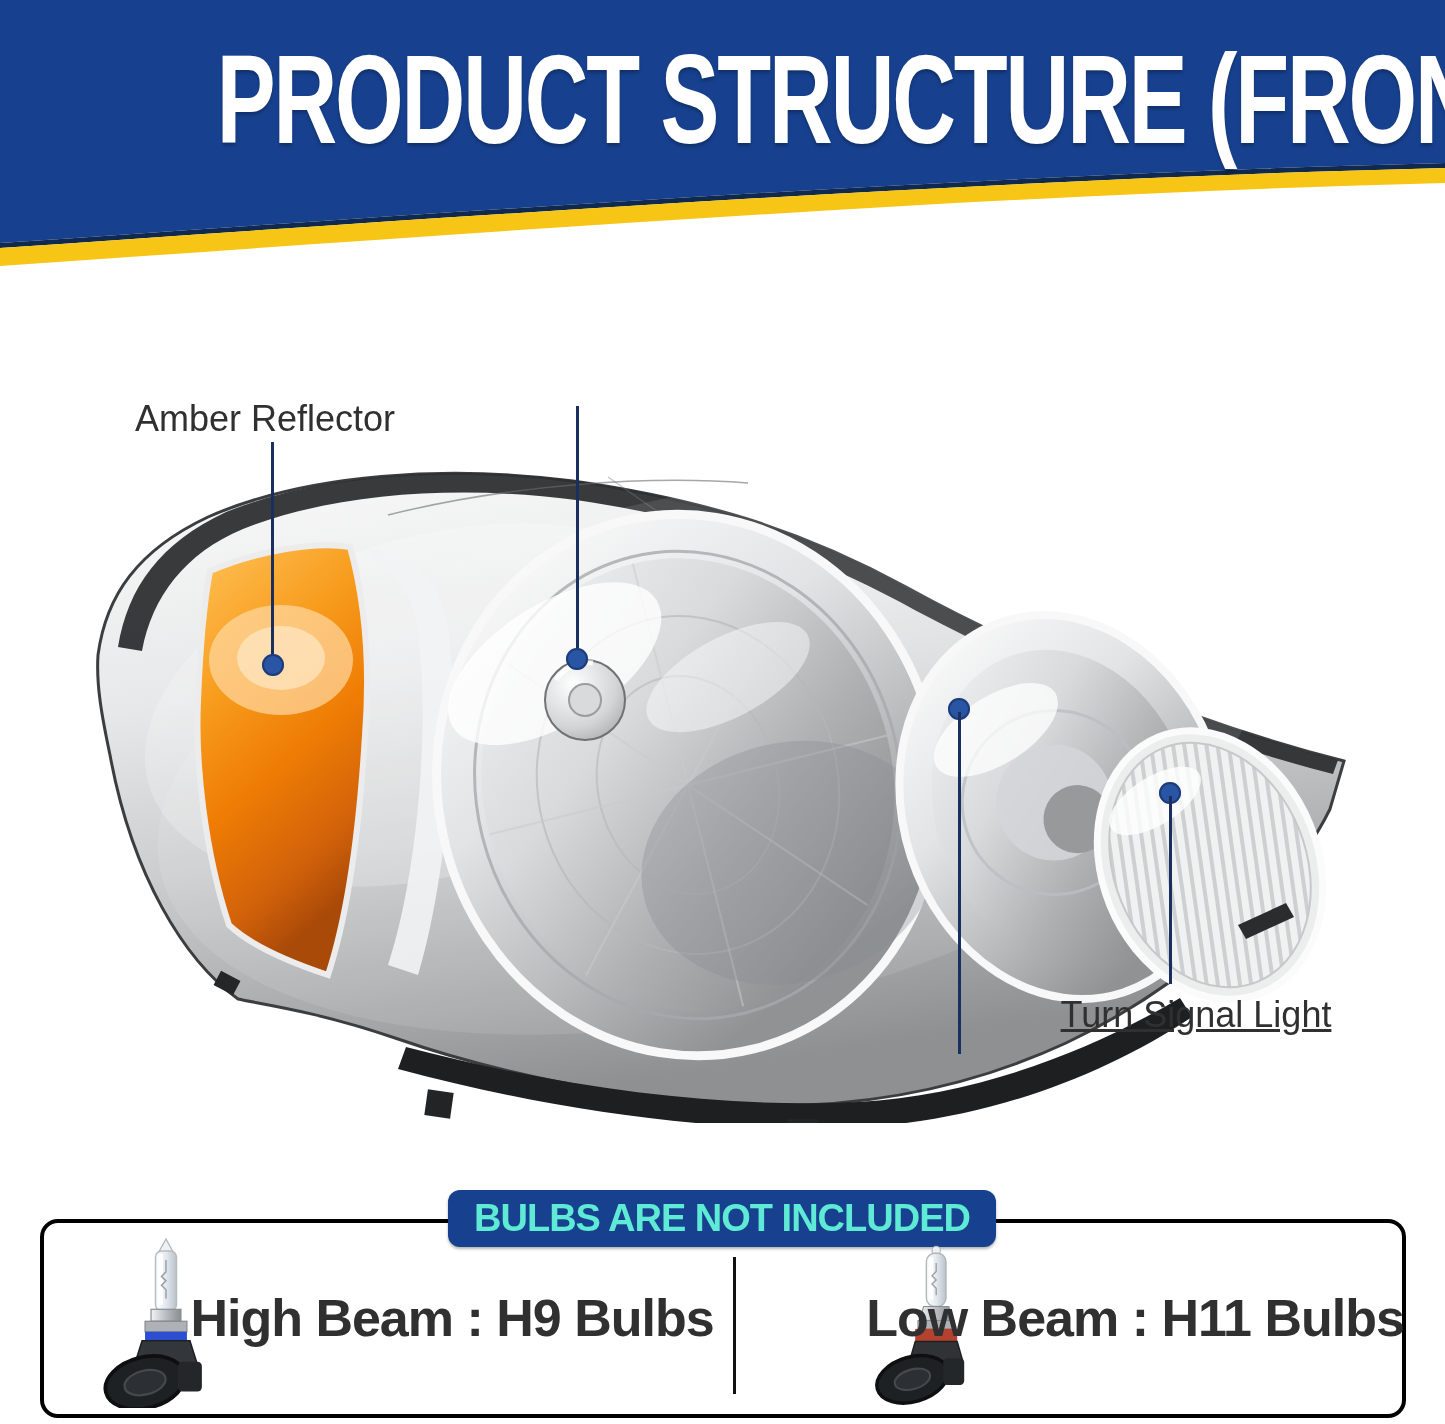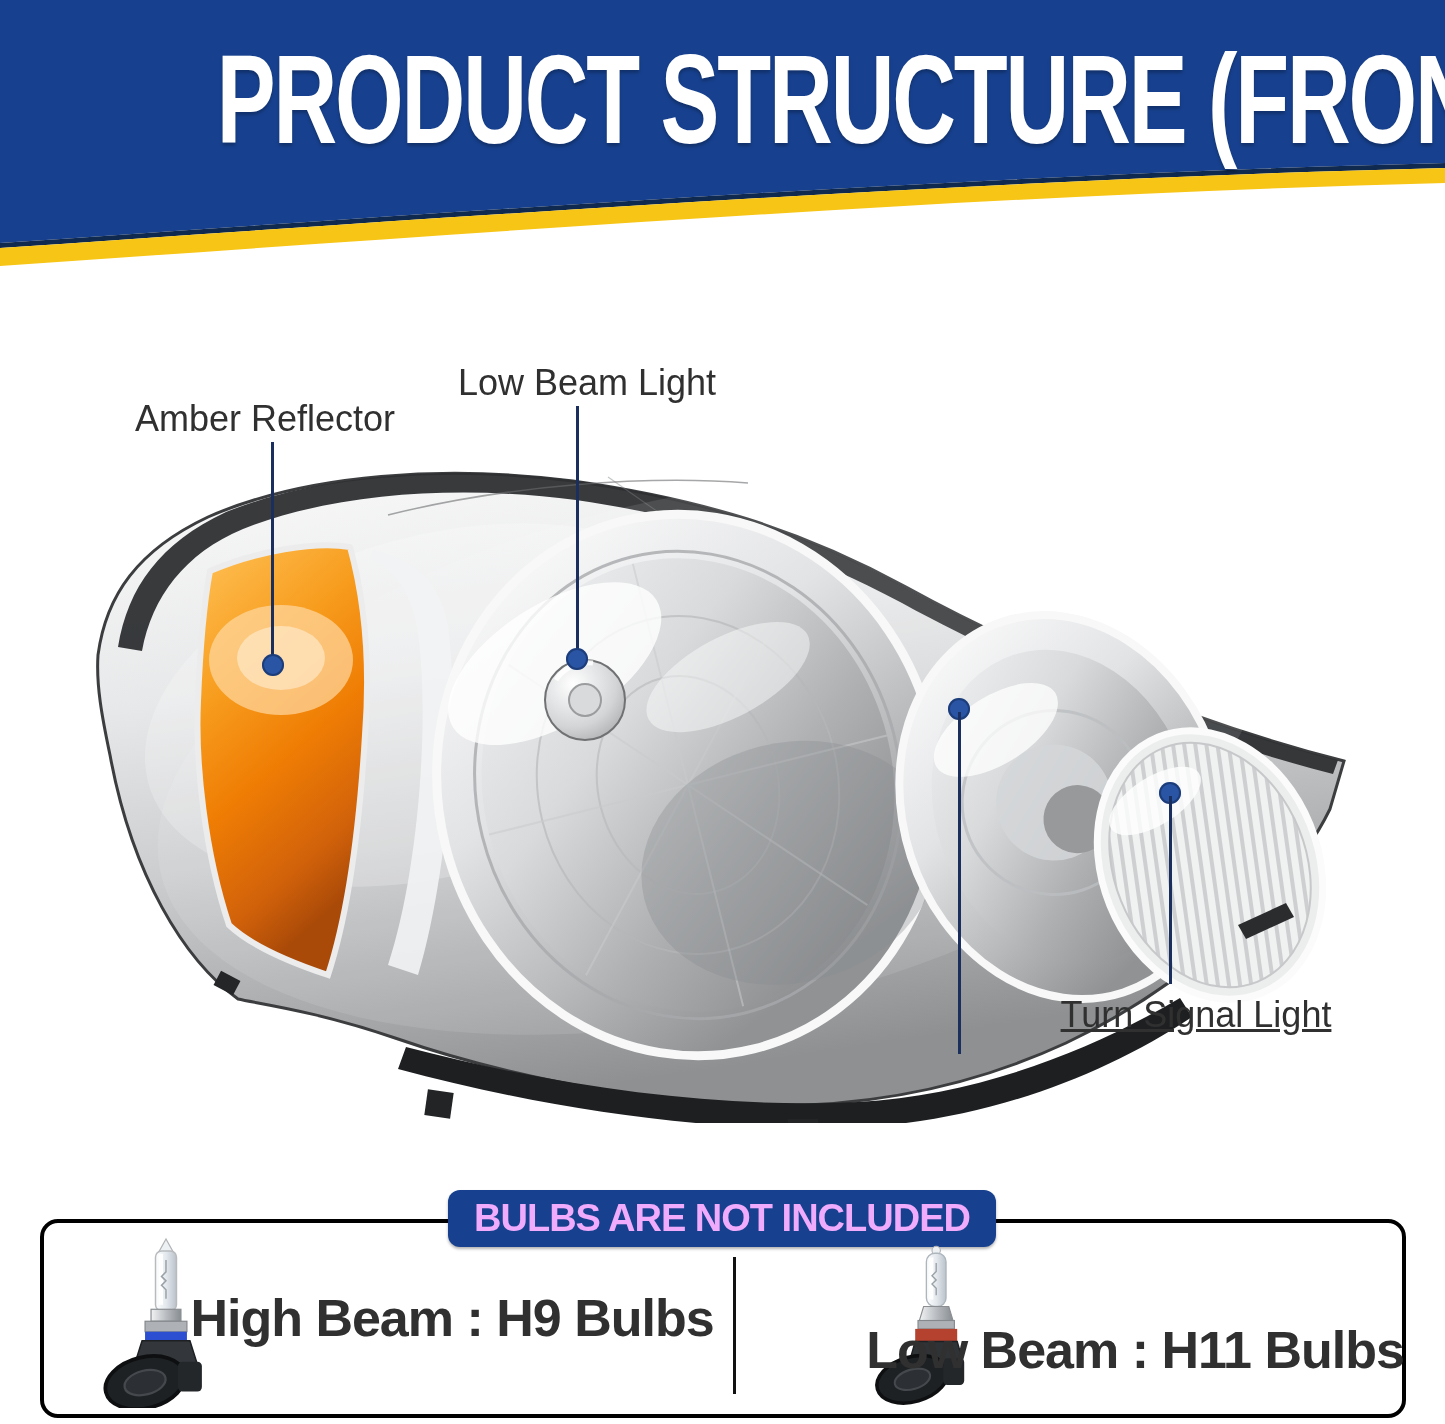--- a/index.html
+++ b/index.html
@@ -40,21 +40,21 @@
        box-shadow:inset 0 0 0 2px rgba(10,30,70,.45);}
   
   .headlight{position:absolute;left:88px;top:455px;width:1270px;height:668px;}
   
   .bulbs-box{
     position:absolute;left:40px;top:1219px;width:1366px;height:199px;
     border:4px solid var(--box-border);border-radius:18px;background:#ffffff;
   }
   .bulbs-header{
     position:absolute;left:448px;top:1190px;width:548px;height:57px;line-height:57px;
-    background:var(--header-blue);border-radius:12px;color:#f0abfc;text-align:center;
+    background:var(--header-blue);border-radius:12px;color:#5eead4;text-align:center;
     font-weight:bold;font-size:38px;letter-spacing:-1px;
     box-shadow:0 2px 3px rgba(0,0,0,.3);
   }
   .bulbs-divider{position:absolute;left:733px;top:1257px;width:3px;height:137px;background:#111111;}
   .bulb-text{
     position:absolute;transform:translateX(-50%);white-space:nowrap;
     font-size:52px;font-weight:bold;color:var(--text-dark);letter-spacing:-1px;
   }
   .bulb-art{position:absolute;}
 </style>
@@ -170,21 +170,20 @@
     <rect x="338" y="636" width="26" height="26" fill="#222426" transform="rotate(8 351 649)"></rect>
     <rect x="700" y="664" width="30" height="20" fill="#222426"></rect>
     <rect x="128" y="520" width="22" height="16" fill="#242628" transform="rotate(28 139 528)"></rect>
     <path d="M1150,470 l48,-22 8,14 -48,22 Z" fill="#2a2c2e"></path>
   </svg>
 
   <div class="callout-label" style="left:265px;top:398px;">Amber Reflector</div>
   <div class="leader" style="left:271px;top:442px;height:222px;"></div>
   <div class="dot" style="left:262px;top:654px;"></div>
 
-  <div class="callout-label" style="left:587px;top:362px;">Low Beam Light</div>
   <div class="leader" style="left:576px;top:406px;height:252px;"></div>
   <div class="dot" style="left:566px;top:648px;"></div>
 
   <div class="dot" style="left:948px;top:698px;"></div>
   <div class="leader" style="left:958px;top:712px;height:342px;"></div>
 
   <div class="dot" style="left:1159px;top:782px;"></div>
   <div class="leader" style="left:1169px;top:796px;height:188px;"></div>
   <div class="callout-label" style="left:1196px;top:994px;text-decoration:underline;">Turn Signal Light</div>
 
@@ -229,15 +228,15 @@
     <path d="M44,45 h18 l3,10 h-24 Z" fill="url(#metalGrad)" stroke="#8a8e92" stroke-width="0.8"></path>
     <rect x="40" y="55" width="26" height="6" fill="#aeb2b6" stroke="#85898d" stroke-width="0.8"></rect>
     <rect x="38" y="61" width="30" height="9" fill="var(--bulb-red-ring)"></rect>
     <path d="M38,70 h30 l4,14 h-38 Z" fill="#303336" stroke="#1d2023" stroke-width="1"></path>
     <g transform="rotate(-16 36 97)">
       <ellipse cx="36" cy="97" rx="26" ry="16" fill="#1e2124" stroke="#0d0f10" stroke-width="2.5"></ellipse>
       <ellipse cx="36" cy="97" rx="13" ry="7" fill="#2c2f33" stroke="#45494d" stroke-width="1.5"></ellipse>
     </g>
     <rect x="58" y="82" width="15" height="19" rx="3" fill="#24272a"></rect>
   </svg>
-  <div class="bulb-text" style="left:1135px;top:1288px;margin-top:32px;">Low Beam : H11  Bulbs</div>
+  <div class="bulb-text" style="left:1135px;top:1288px;">Low Beam : H11  Bulbs</div>
 
 </div>
 
 </body></html>

